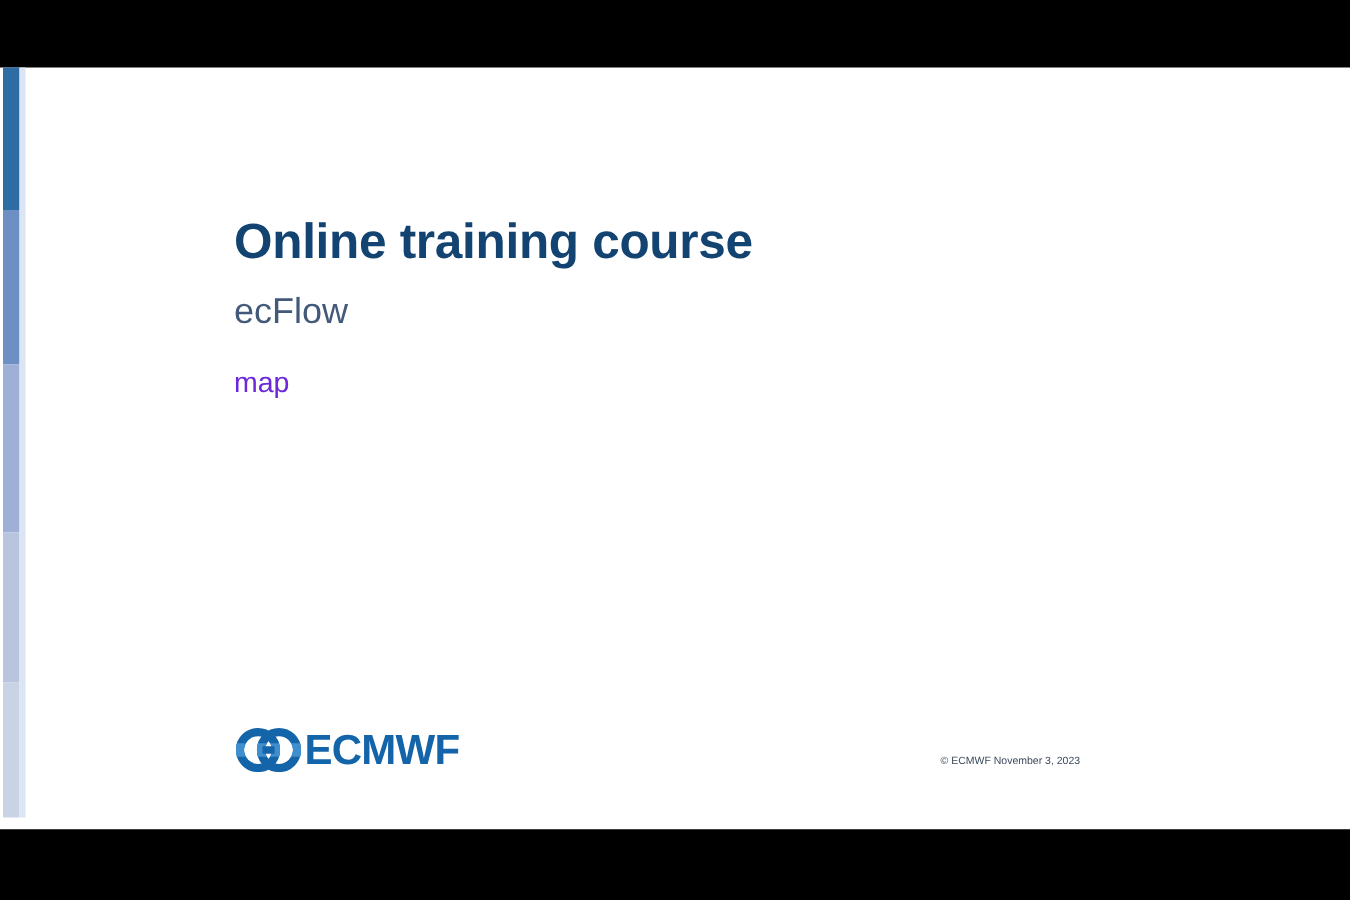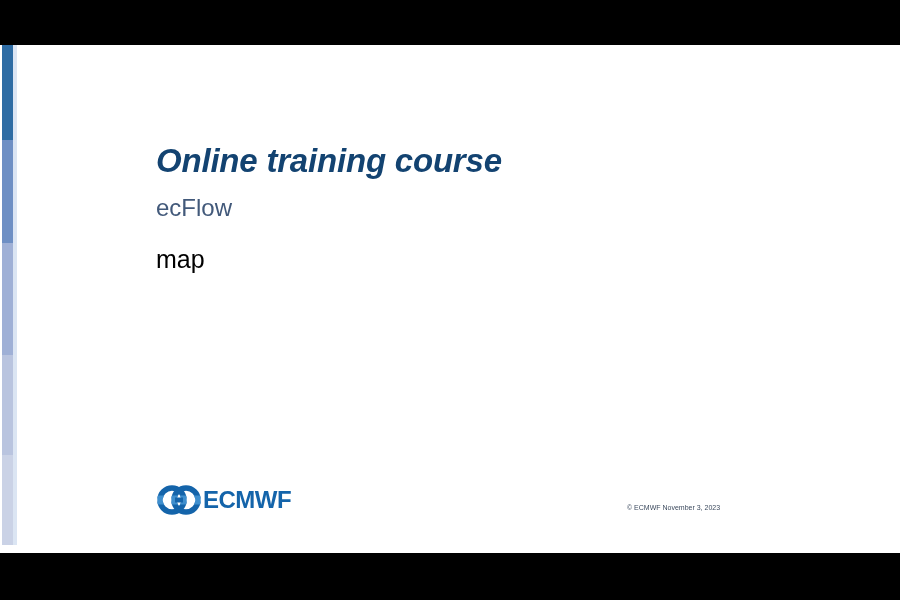--- a/index.html
+++ b/index.html
@@ -71,57 +71,56 @@
   
   .title {
     position: absolute;
     left: 156px;
     top: 97px;
     font-size: 33px;
     font-weight: bold;
     letter-spacing: -0.2px;
     color: #134371;
     white-space: nowrap;
-    font-style: italic;
   }
   .subtitle {
     position: absolute;
     left: 156px;
     top: 149px;
     font-size: 24px;
     font-weight: normal;
     color: #42597a;
     white-space: nowrap;
   }
   .topic {
     position: absolute;
     left: 156px;
     top: 200px;
-    font-size: 25px;
+    font-size: 19px;
     font-weight: normal;
-    color: #000000;
+    color: #6d28d9;
     white-space: nowrap;
   }
 
   
   .logo {
     position: absolute;
     left: 157px;
     top: 437px;
     display: flex;
     align-items: center;
     height: 36px;
   }
   .logo-mark {
     width: 44px;
     height: 30px;
     display: block;
   }
   .logo-word {
-    font-size: 24px;
+    font-size: 28px;
     font-weight: bold;
     color: #1464aa;
     letter-spacing: -0.5px;
     margin-left: 2px;
     line-height: 1;
   }
   .copyright {
     position: absolute;
     left: 627px;
     top: 459px;

